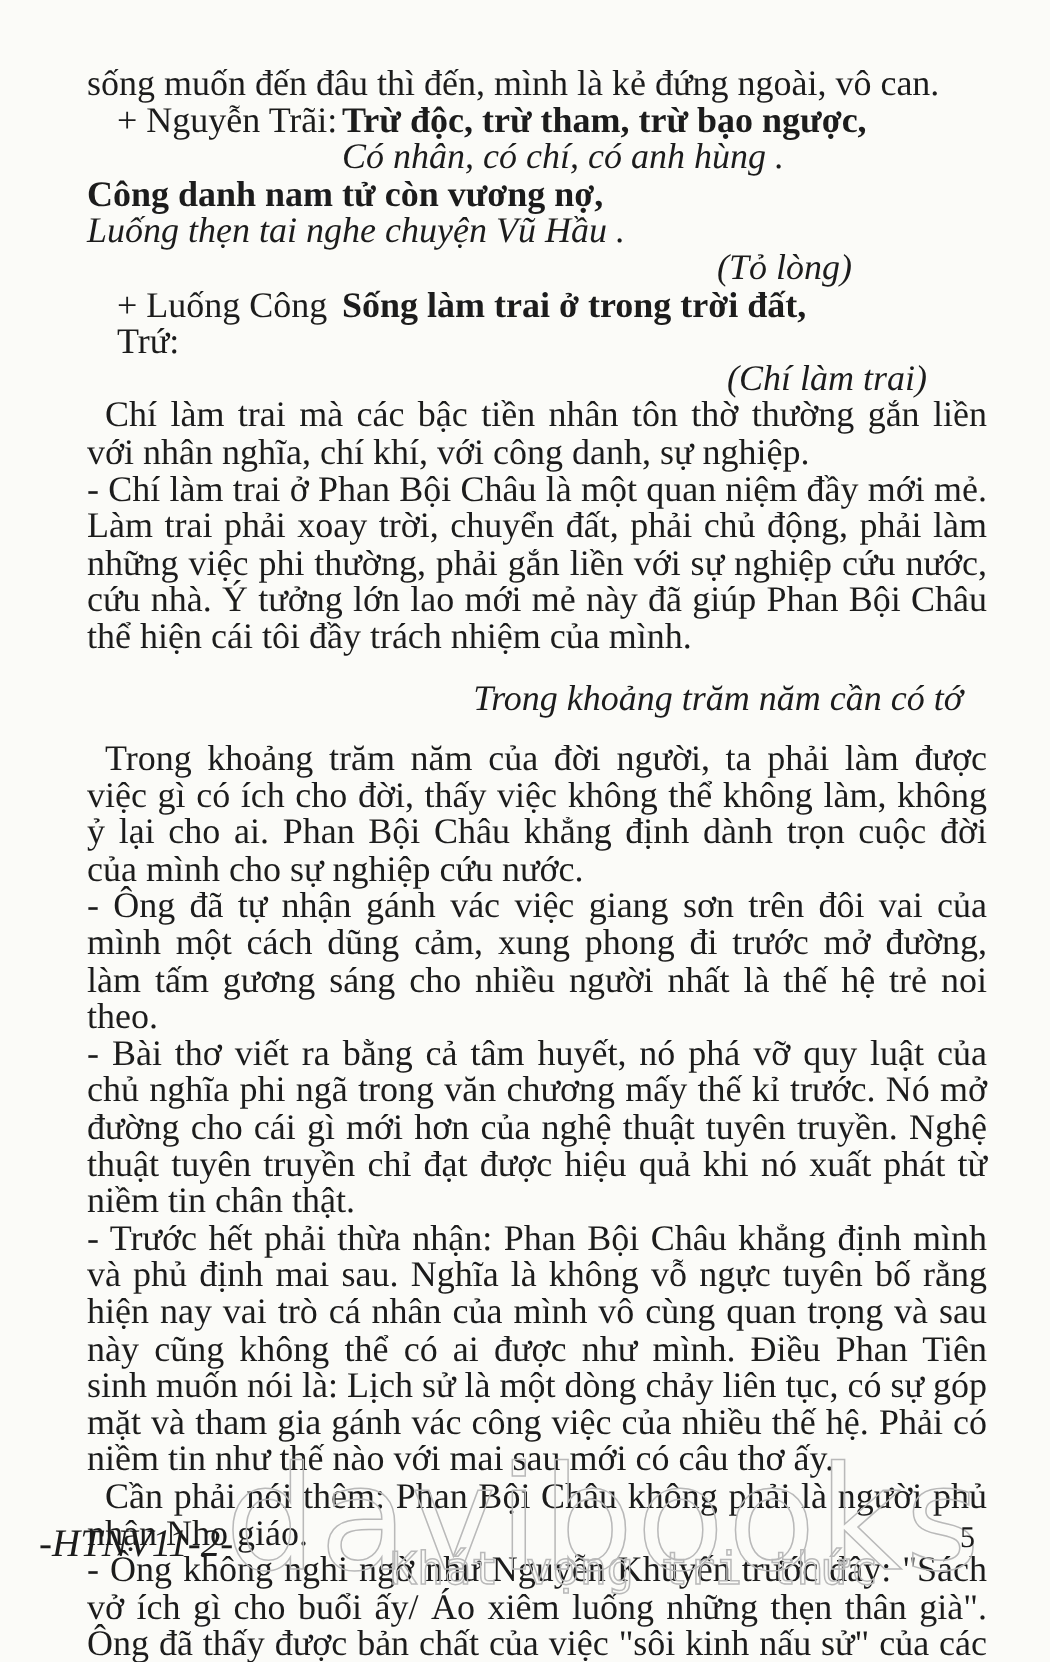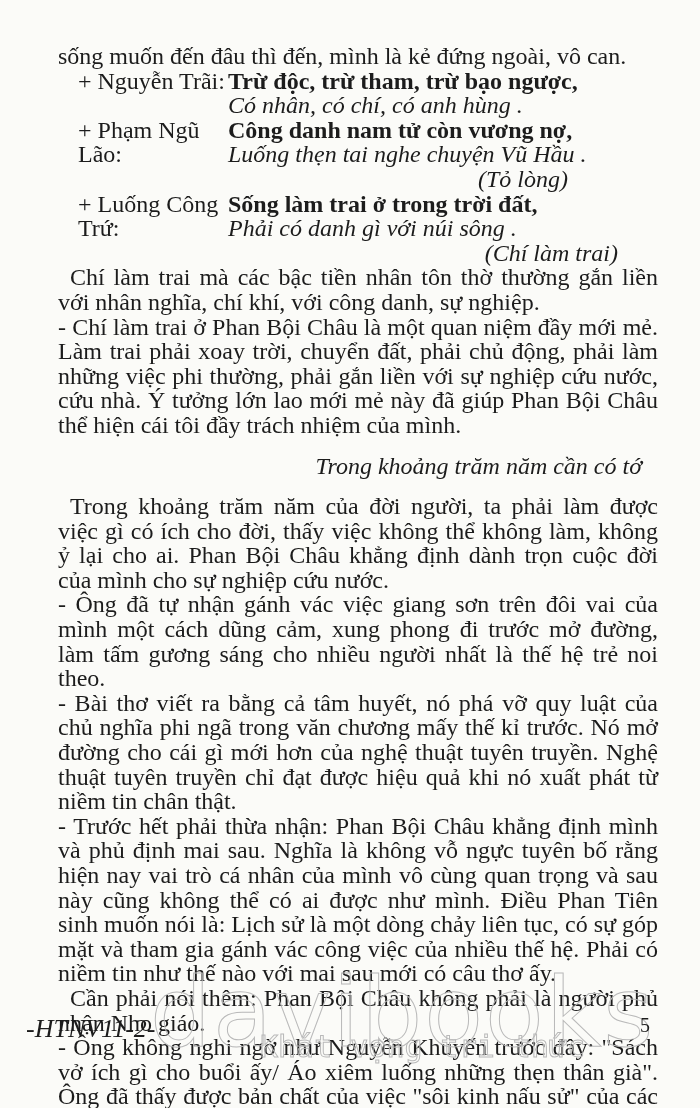--- a/index.html
+++ b/index.html
@@ -57,35 +57,33 @@
       <div class="verse-author">+ Nguyễn Trãi:</div>
       <div class="verse-lines">
         <div class="verse-bold">Trừ độc, trừ tham, trừ bạo ngược,</div>
         <div class="verse-italic">Có nhân, có chí, có anh hùng .</div>
       </div>
     </div>
   </div>
 
   <div class="verse-block">
     <div class="verse-row">
-      <div class="verse-author">+ Phạm Ngũ Lão:</div>
       <div class="verse-lines">
         <div class="verse-bold">Công danh nam tử còn vương nợ,</div>
         <div class="verse-italic">Luống thẹn tai nghe chuyện Vũ Hầu .</div>
       </div>
     </div>
     <div class="verse-source" style="padding-right:90px">(Tỏ lòng)</div>
   </div>
 
   <div class="verse-block">
     <div class="verse-row">
       <div class="verse-author">+ Luống Công Trứ:</div>
       <div class="verse-lines">
         <div class="verse-bold">Sống làm trai ở trong trời đất,</div>
-        <div class="verse-italic">Phải có danh gì với núi sông .</div>
       </div>
     </div>
     <div class="verse-source" style="padding-right:40px">(Chí làm trai)</div>
   </div>
 
   <p class="p indent">Chí làm trai mà các bậc tiền nhân tôn thờ thường gắn liền với nhân nghĩa, chí khí, với công danh, sự nghiệp.</p>
   <p class="p">- Chí làm trai ở Phan Bội Châu là một quan niệm đầy mới mẻ. Làm trai phải xoay trời, chuyển đất, phải chủ động, phải làm những việc phi thường, phải gắn liền với sự nghiệp cứu nước, cứu nhà. Ý tưởng lớn lao mới mẻ này đã giúp Phan Bội Châu thể hiện cái tôi đầy trách nhiệm của mình.</p>
   <p class="heading-italic">Trong khoảng trăm năm cần có tớ</p>
   <p class="p indent">Trong khoảng trăm năm của đời người, ta phải làm được việc gì có ích cho đời, thấy việc không thể không làm, không ỷ lại cho ai. Phan Bội Châu khẳng định dành trọn cuộc đời của mình cho sự nghiệp cứu nước.</p>
   <p class="p">- Ông đã tự nhận gánh vác việc giang sơn trên đôi vai của mình một cách dũng cảm, xung phong đi trước mở đường, làm tấm gương sáng cho nhiều người nhất là thế hệ trẻ noi theo.</p>

